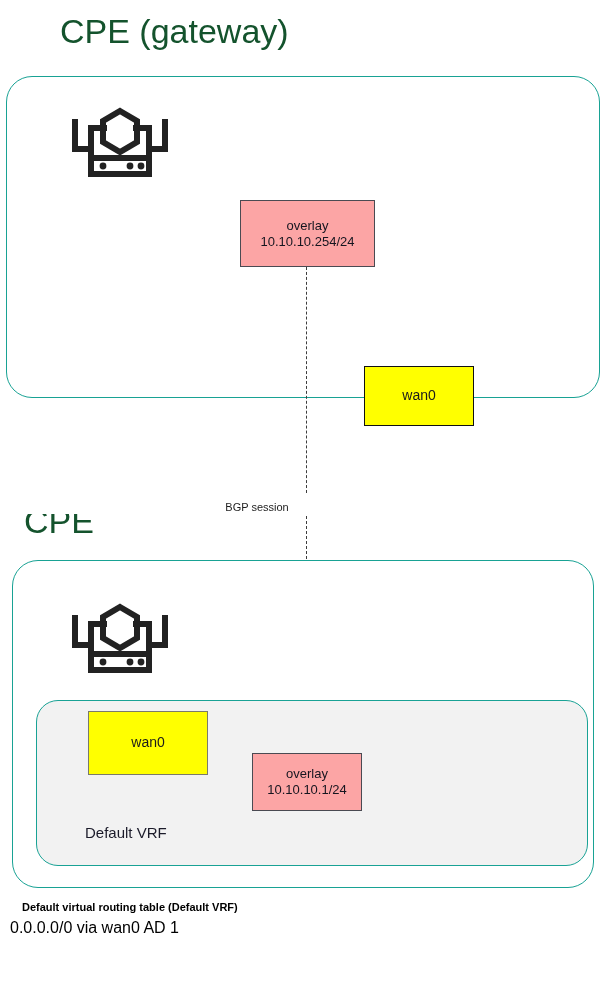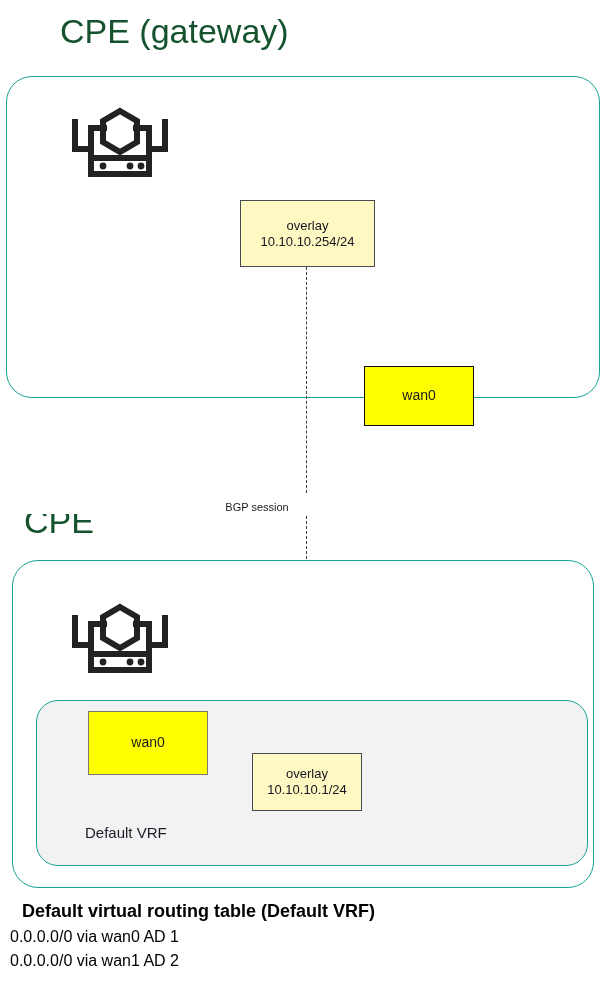--- a/index.html
+++ b/index.html
@@ -74,21 +74,21 @@
 
   .iface-wan {
     background: #ffff00;
     border: 1.6px solid #111111;
     font-size: 14px;
     color: #1b1b1b;
   }
   .iface-wan.soft-border { border: 1.6px solid #7a7a6a; }
 
   .iface-overlay {
-    background: #fef9c3;
+    background: #fca5a5;
     border: 1.6px solid #4a4a52;
     font-size: 13px;
     color: #15151f;
   }
 
   #wan0-gateway { left: 364px; top: 366px; width: 110px; height: 60px; }
   #overlay-gateway { left: 240px; top: 200px; width: 135px; height: 67px; }
 
   #wan0-cpe    { left: 88px;  top: 711px; width: 120px; height: 64px; }
   #wan1-cpe    { left: 426px; top: 711px; width: 110px; height: 64px; }
@@ -120,21 +120,21 @@
   }
 
   
   #routing-table {
     position: absolute;
     left: 10px; top: 901px;
     width: 420px;
     color: #000000;
   }
   #routing-table .rt-header {
-    font-size: 18px;
+    font-size: 11px;
     font-weight: bold;
     margin-left: 12px;
     margin-bottom: 3px;
     white-space: nowrap;
   }
   #routing-table .rt-row {
     font-size: 16px;
     line-height: 1.50;
     white-space: nowrap;
   }
@@ -217,16 +217,15 @@
 
 
   <div class="iface iface-overlay" id="overlay-cpe">
     <span class="ln">overlay</span>
     <span class="ln">10.10.10.1/24</span>
   </div>
 
   <div id="routing-table">
     <div class="rt-header">Default virtual routing table (Default VRF)</div>
     <div class="rt-row">0.0.0.0/0 via wan0 AD 1</div>
-    <div class="rt-row">0.0.0.0/0 via wan1 AD 2</div>
   </div>
 
 </div>
 
 </body></html>

